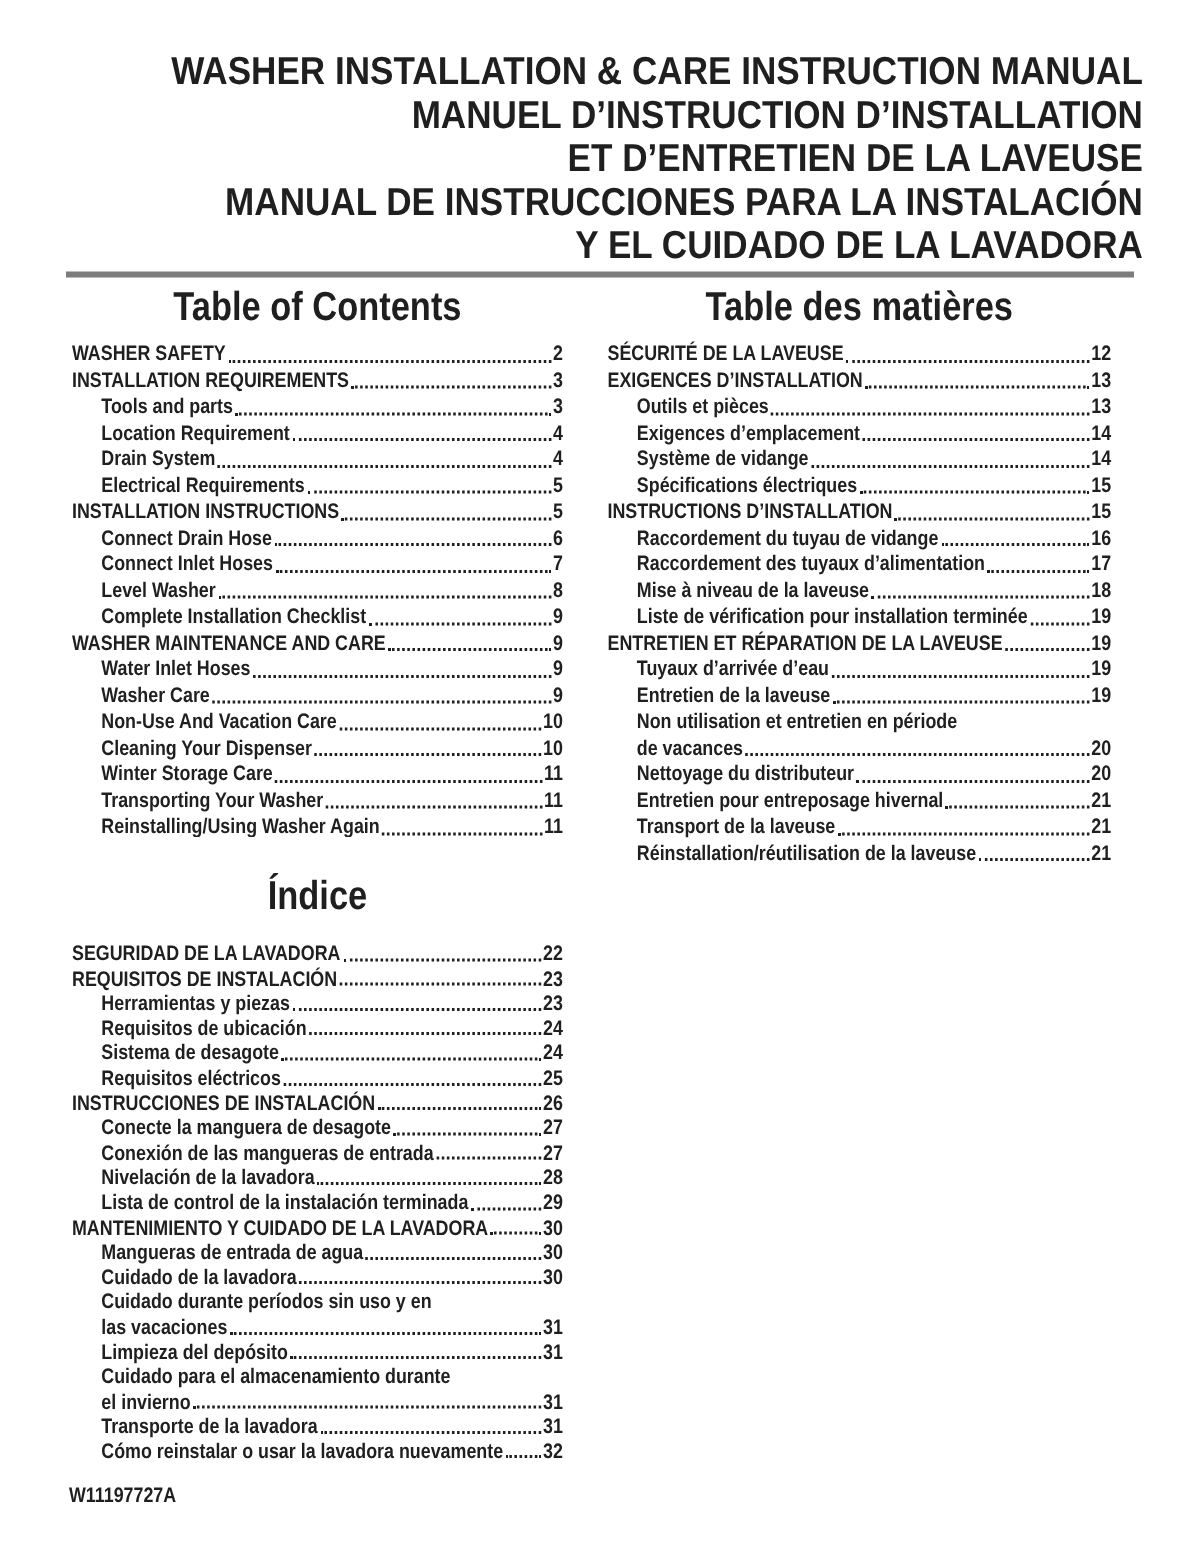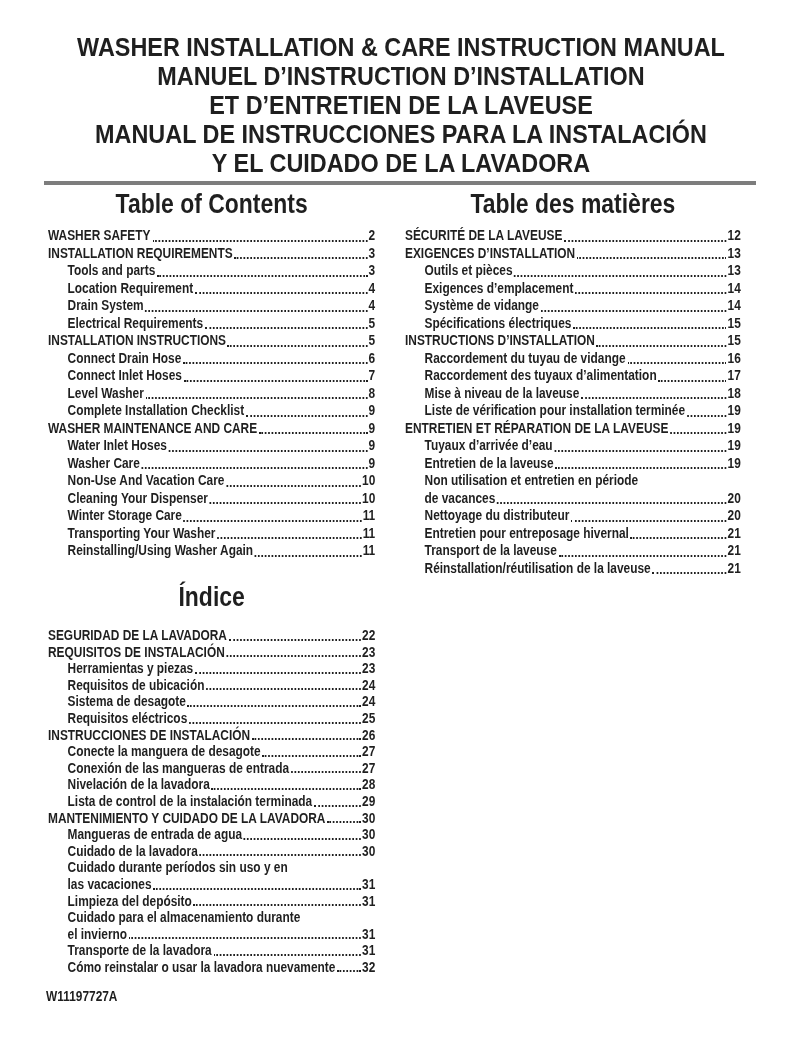--- a/index.html
+++ b/index.html
@@ -1,21 +1,21 @@
 <!DOCTYPE html>
 <html><head>
 <meta charset="utf-8">
 <style>
   html,body{margin:0;padding:0;background:#ffffff;}
   .page{
     position:relative;width:802px;height:1037px;background:#ffffff;
     font-family:"Liberation Sans",sans-serif;font-weight:700;color:#1f1f1f;
     overflow:hidden;
   }
-  .title-block{position:absolute;top:33px;left:0;width:802px;text-align:center;}
+  .title-block{position:absolute;top:33px;left:0;width:802px;text-align:right;}
   .title-line{
     font-size:26px;line-height:29px;white-space:nowrap;
     transform:scaleX(.90);transform-origin:50% 50%;
   }
   .rule{position:absolute;top:181px;left:44px;width:712px;height:4px;background:#7d7d7d;}
   .toc-col{position:absolute;transform:scaleX(.85);transform-origin:top left;}
   #toc-en{top:190px;left:48px;width:385px;}
   #toc-fr{top:190px;left:405px;width:395px;}
   #toc-es{top:583px;left:48px;width:385px;}
   .toc-heading{margin:0 0 9px 0;font-size:27px;line-height:28px;text-align:center;font-weight:700;}

